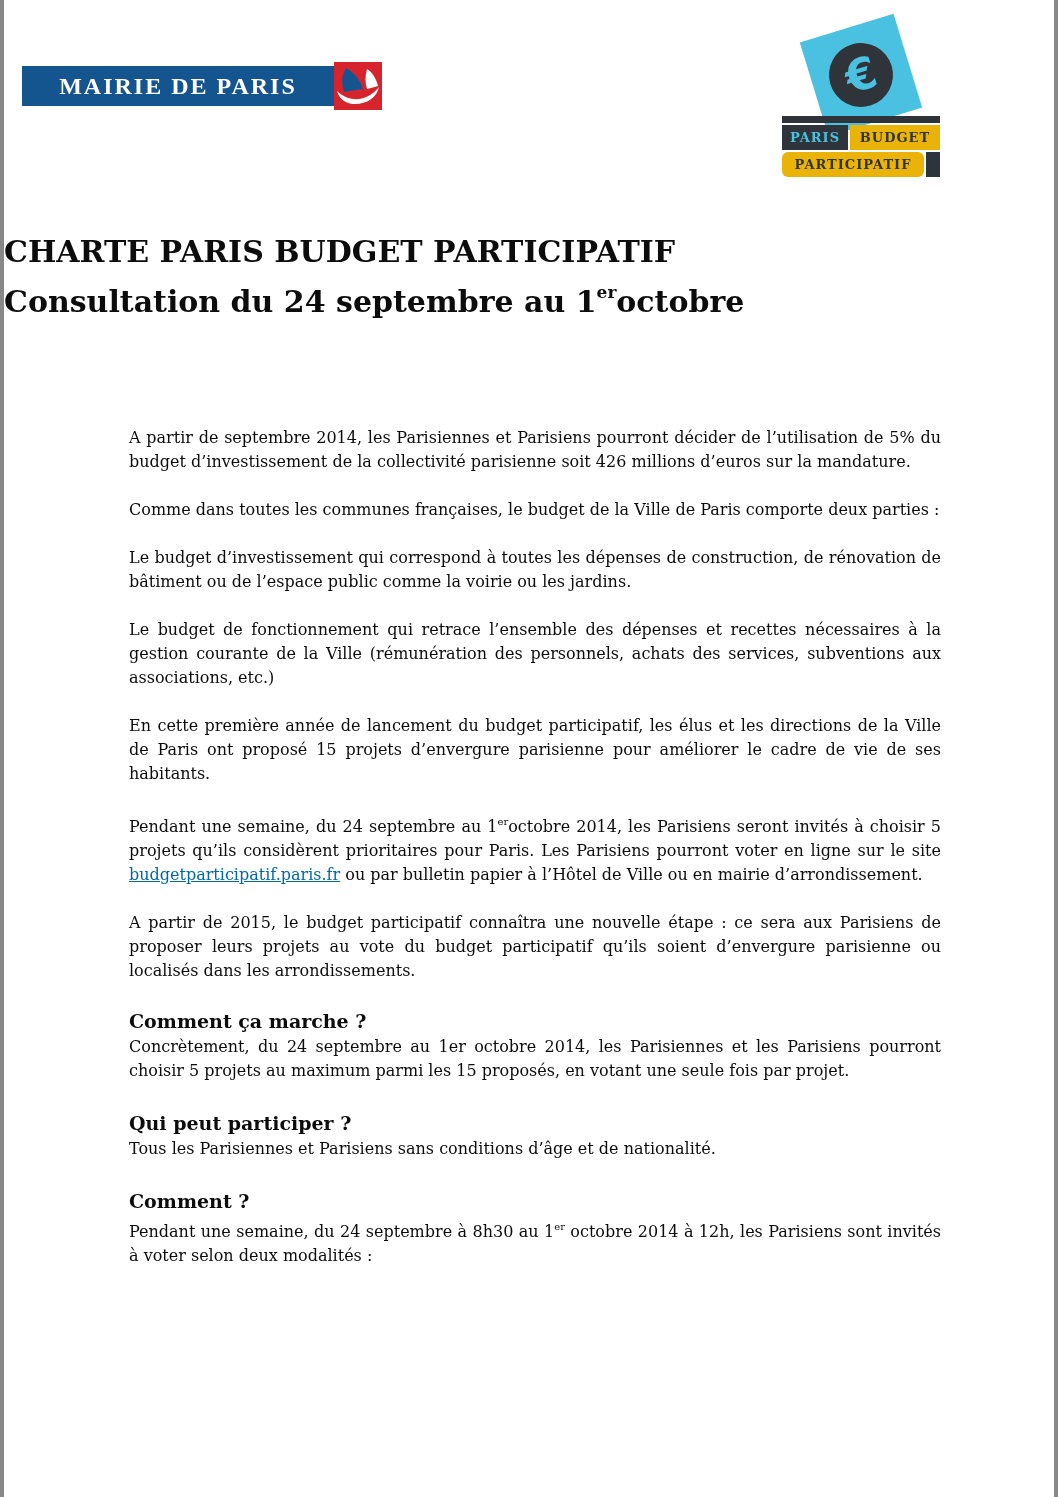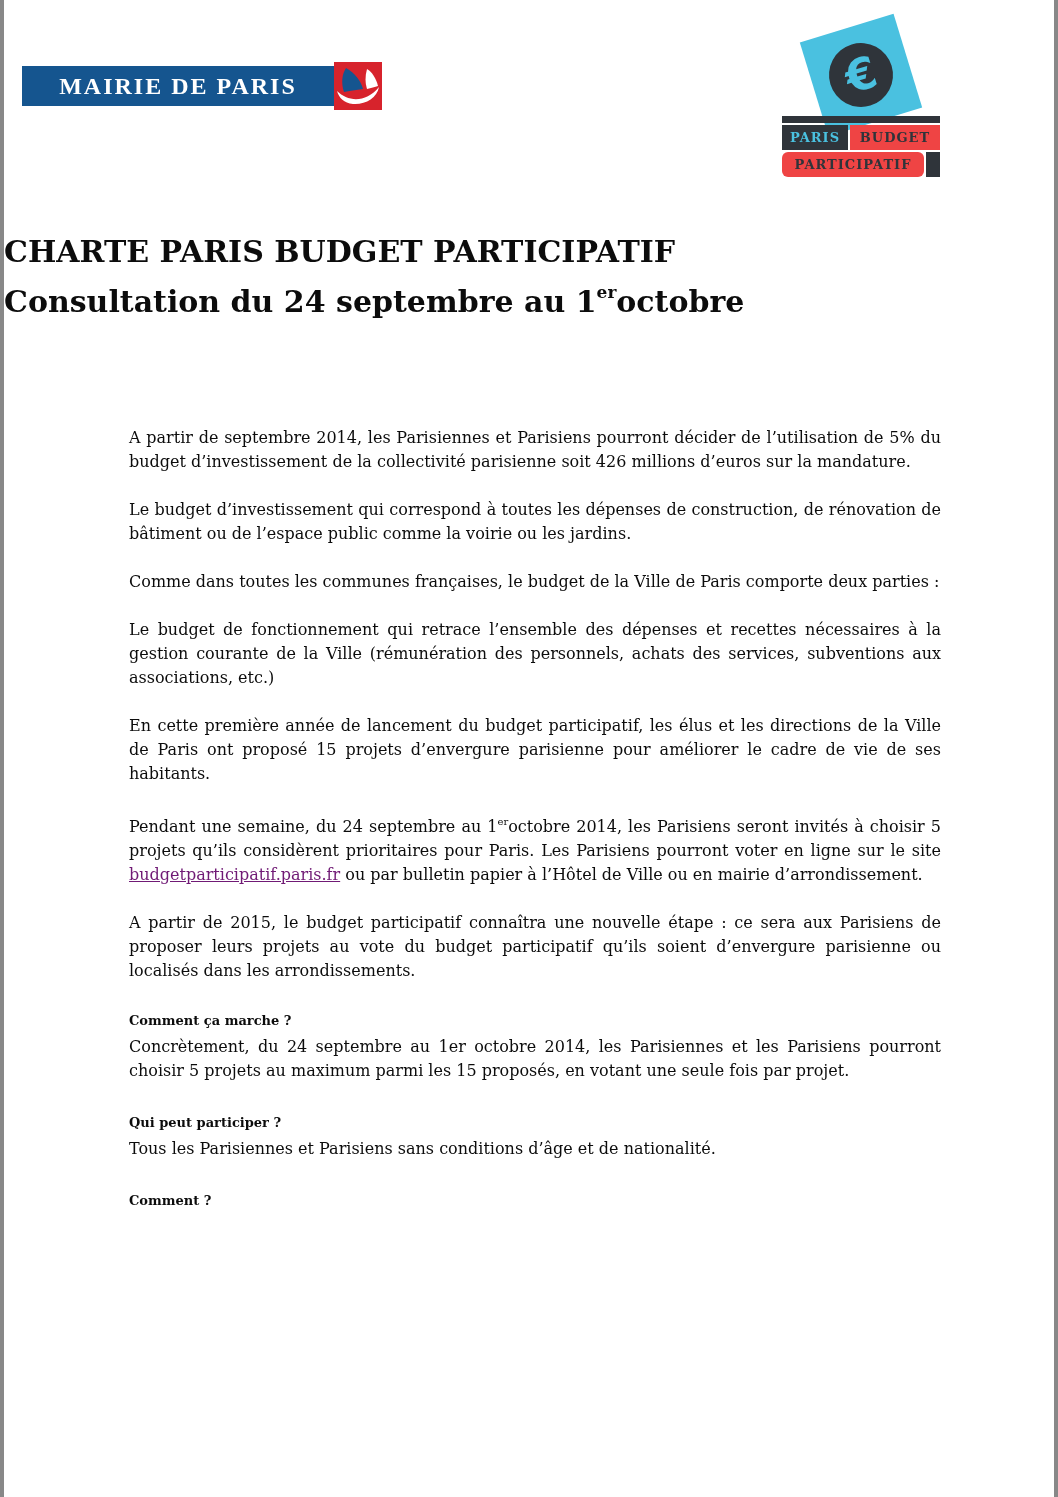--- a/index.html
+++ b/index.html
@@ -36,44 +36,44 @@
     display:flex; align-items:center; justify-content:center;
   }
   .bp-euro { color:#4AC1E0; font-size:44px; font-weight:bold; font-family:"DejaVu Sans", sans-serif; line-height:1; }
   .bp-slot { position:absolute; left:0; top:106px; width:158px; height:7px; background:#2F343A; }
   .bp-row { position:absolute; left:0; width:158px; display:flex; gap:2px; }
   .bp-row1 { top:115px; height:25px; }
   .bp-row2 { top:142px; height:25px; }
   .bp-block { display:flex; align-items:center; justify-content:center;
     font-weight:bold; font-size:13px; letter-spacing:1px; white-space:nowrap; }
   .bp-dark { background:#2F343A; color:#4AC1E0; }
-  .bp-blue { background:#ef4444; color:#2F343A; }
+  .bp-blue { background:#eab308; color:#2F343A; }
   .bp-b1 { width:66px; }
   .bp-b2 { flex:1; }
   .bp-b3 { flex:1;border-radius:6px; }
   .bp-b4 { width:14px; }
 
   
   .doc-title {
     position:absolute; left:0; top:232px; width:100%;
     text-align:left; font-weight:bold; color:#0c0c0c;
     font-size:30px; line-height:40px;
   }
   .doc-title sup { font-size:17px; vertical-align:14px; }
 
   
   .content {
     position:absolute; left:125px; top:426px; width:812px;
     font-size:16px; line-height:24px; text-align:justify; color:#0c0c0c;
   }
   .content p { margin:0 0 24px 0; }
   .content sup { font-size:10px; vertical-align:7px; }
-  .content h2 { font-size:13px; line-height:28px; margin:0; font-weight:bold; text-align:left; }
+  .content h2 { font-size:19px; line-height:28px; margin:0; font-weight:bold; text-align:left; }
   .content h2.gap { margin-top:26px; }
-  .doc-link { color:#701a75; text-decoration:underline; cursor:pointer; }
+  .doc-link { color:#0369a1; text-decoration:underline; cursor:pointer; }
 </style>
 </head>
 <body>
 
 <div class="page">
 
   <div class="mairie-logo">
     <div class="mairie-bar">
       <span>MAIRIE DE PARIS</span>
     </div>
@@ -103,29 +103,30 @@
     </div>
   </div>
 
   <div class="doc-title">
     <div>CHARTE PARIS BUDGET PARTICIPATIF</div>
     <div><span>Consultation du 24 septembre au 1</span><sup>er</sup><span>octobre</span></div>
   </div>
 
   <div class="content">
     <p>A partir de septembre 2014, les Parisiennes et Parisiens pourront décider de l’utilisation de 5% du budget d’investissement de la collectivité parisienne soit 426 millions d’euros sur la mandature.</p>
+    <p>Comme dans toutes les communes françaises, le budget de la Ville de Paris comporte deux parties :</p>
     <p>Le budget d’investissement qui correspond à toutes les dépenses de construction, de rénovation de bâtiment ou de l’espace public comme la voirie ou les jardins.</p>
-    <p>Comme dans toutes les communes françaises, le budget de la Ville de Paris comporte deux parties :</p>
     <p>Le budget de fonctionnement qui retrace l’ensemble des dépenses et recettes nécessaires à la gestion courante de la Ville (rémunération des personnels, achats des services, subventions aux associations, etc.)</p>
     <p>En cette première année de lancement du budget participatif, les élus et les directions de la Ville de Paris ont proposé 15 projets d’envergure parisienne pour améliorer le cadre de vie de ses habitants.</p>
     <p><span>Pendant une semaine, du 24 septembre au 1</span><sup>er</sup><span>octobre 2014, les Parisiens seront invités à choisir 5 projets qu’ils considèrent prioritaires pour Paris. Les Parisiens pourront voter en ligne sur le site </span><a class="doc-link">budgetparticipatif.paris.fr</a><span> ou par bulletin papier à l’Hôtel de Ville ou en mairie d’arrondissement.</span></p>
     <p>A partir de 2015, le budget participatif connaîtra une nouvelle étape : ce sera aux Parisiens de proposer leurs projets au vote du budget participatif qu’ils soient d’envergure parisienne ou localisés dans les arrondissements.</p>
 
     <h2>Comment ça marche ?</h2>
     <p>Concrètement, du 24 septembre au 1er octobre 2014, les Parisiennes et les Parisiens pourront choisir 5 projets au maximum parmi les 15 proposés, en votant une seule fois par projet.</p>
 
     <h2 class="gap">Qui peut participer ?</h2>
     <p>Tous les Parisiennes et Parisiens sans conditions d’âge et de nationalité.</p>
 
     <h2 class="gap">Comment ?</h2>
+    <p><span>Pendant une semaine, du 24 septembre à 8h30 au 1</span><sup>er</sup><span> octobre 2014 à 12h, les Parisiens sont invités à voter selon deux modalités :</span></p>
   </div>
 
 </div>
 
 </body></html>

